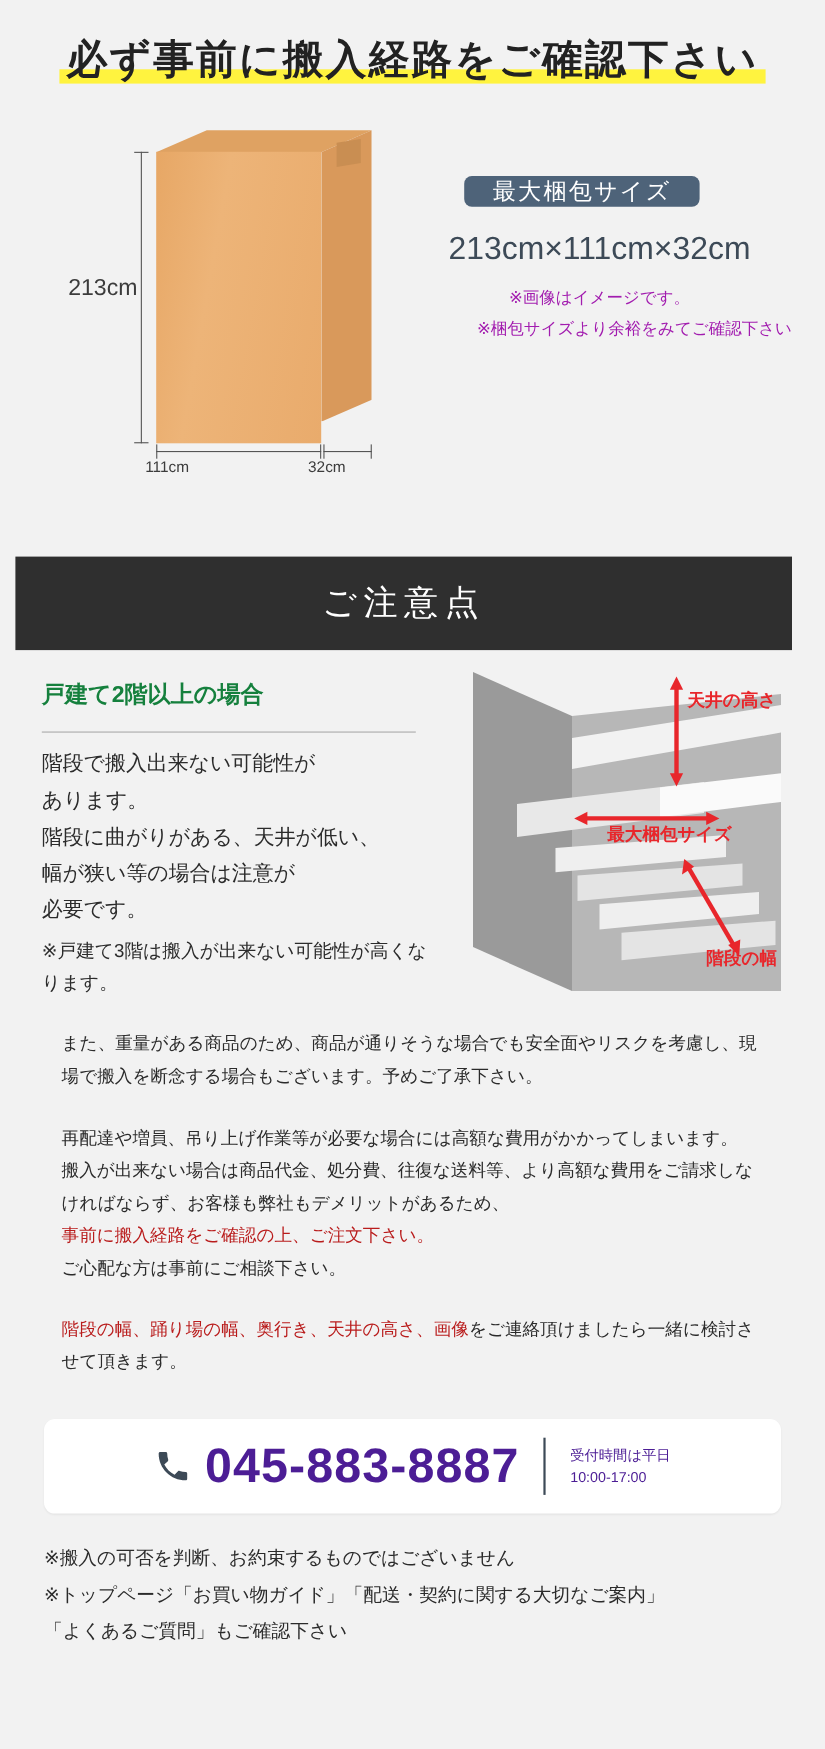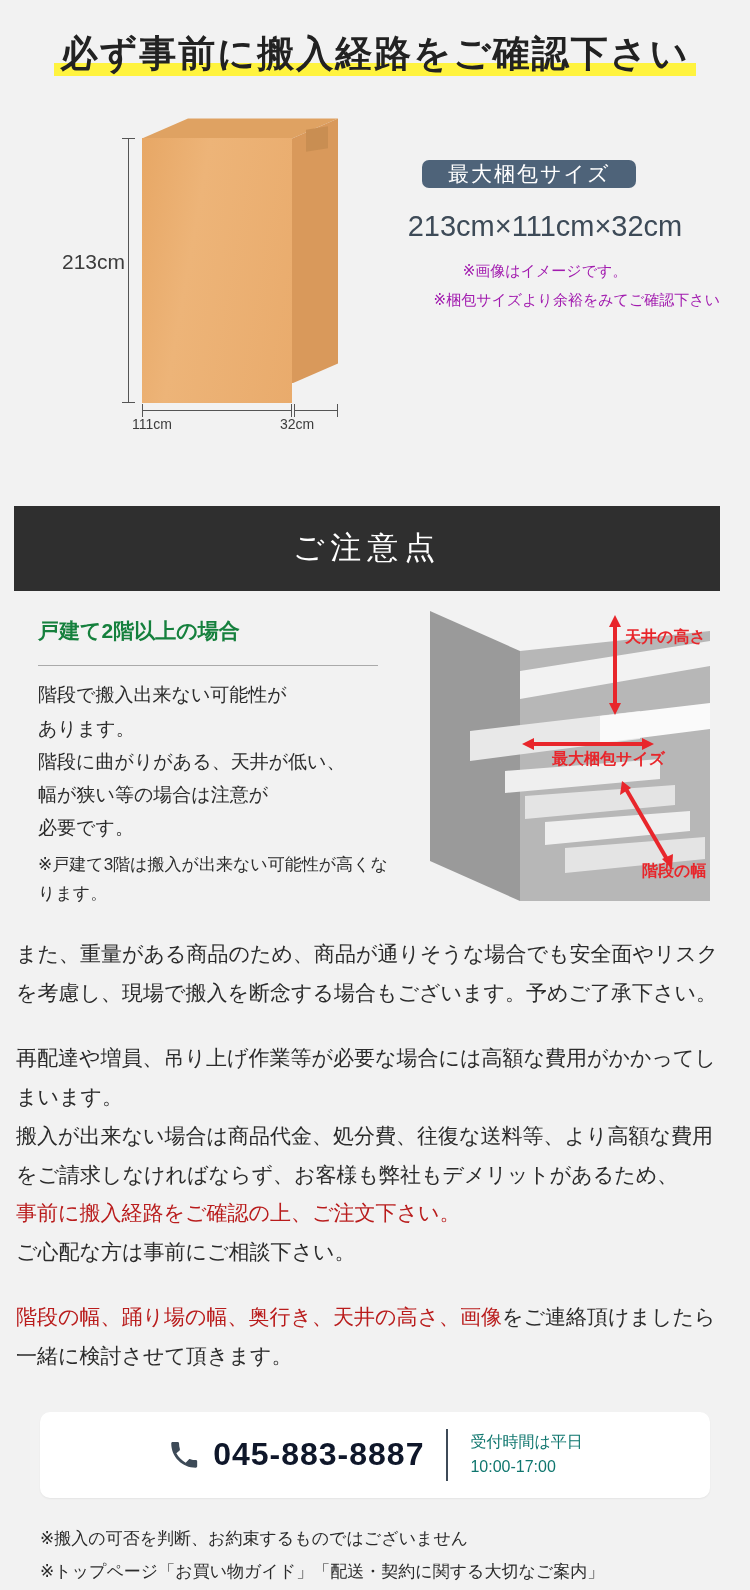--- a/index.html
+++ b/index.html
@@ -202,22 +202,22 @@
   .st-body .small{font-size:17px;display:block;margin-top:6px;line-height:1.7;}
 
   .stairs-img{
     position:absolute;
     right:-10px; top:-6px;
     width:320px; height:300px;
   }
 
   
   .para{
-    margin:0 16px;
-    font-size:21px;
+    margin:0 56px;
+    font-size:16px;
     line-height:1.85;
     color:#2b2b2b;
   }
   .p1{margin-top:18px;}
   .p2{margin-top:26px;}
   .p3{margin-top:26px;}
   .red{color:#b91c1c;}
 
   
   .phone-card{
@@ -228,32 +228,32 @@
     display:flex;
     align-items:center;
     justify-content:center;
     box-shadow:0 1px 2px rgba(0,0,0,.06);
   }
   .phone-left{display:flex;align-items:center;}
   .phone-icon{
     width:34px;height:34px;margin-right:12px;color:#3d4a57;
   }
   .phone-num{
-    font-size:32px;
+    font-size:44px;
     letter-spacing:1px;
-    color:#0f172a;
+    color:#4c1d95;
     font-weight:700;
   }
   .phone-sep{
     width:2px;height:52px;background:#3d4a57;margin:0 22px;
   }
   .phone-hours{
-    font-size:16px;
+    font-size:13px;
     line-height:1.55;
-    color:#0f766e;
+    color:#4c1d95;
   }
 
   .foot-notes{
     margin:24px 40px 40px 40px;
     font-size:17px;
     line-height:1.95;
     color:#2b2b2b;
   }
 </style>
 </head>

